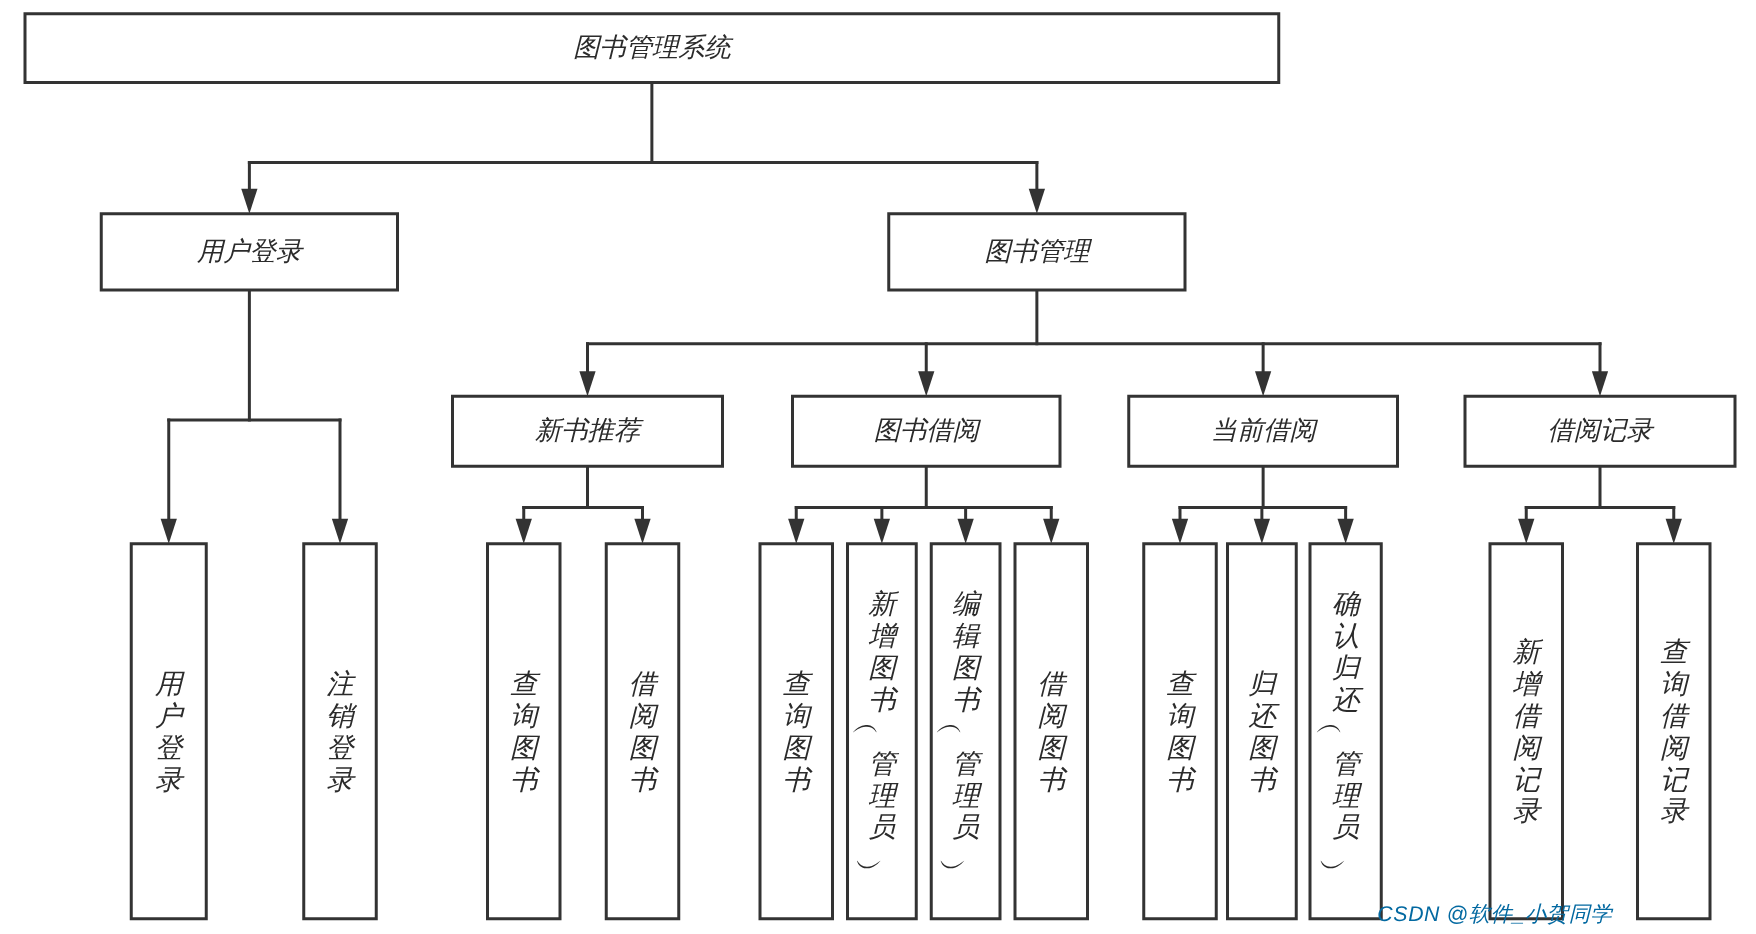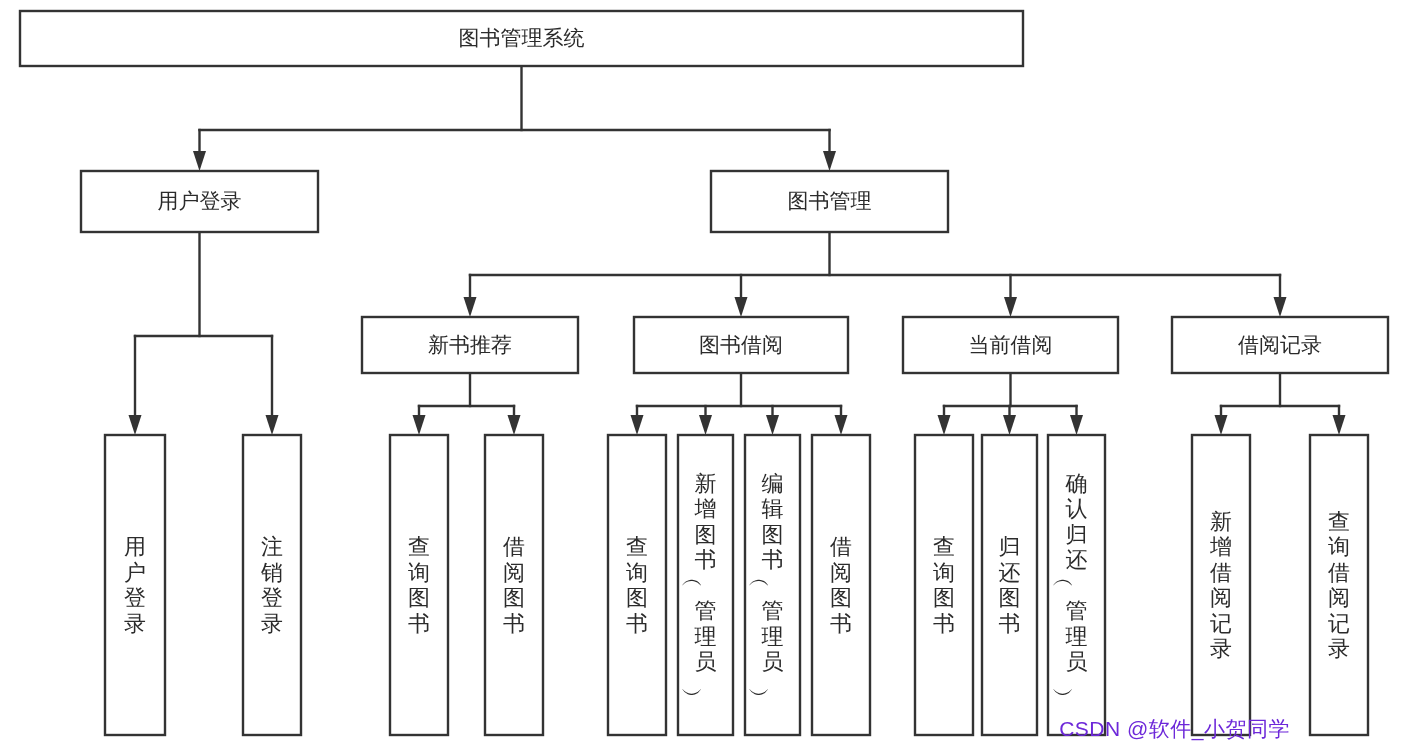--- a/index.html
+++ b/index.html
@@ -11,20 +11,21 @@
     width: 1405px;
     height: 747px;
     font-family: "Liberation Sans", "DejaVu Sans", sans-serif;
     overflow: hidden;
     position: relative;
   }
   #diagram-root {
     position: relative;
     width: 1302px;
     height: 747px;
+    font-style: italic;
   }
   svg#tree-svg {
     position: absolute;
     left: 0;
     top: 0;
     width: 1405px;
     height: 747px;
     display: block;
   }
   .node-box {
@@ -52,22 +53,22 @@
     font-family: "Liberation Sans", "DejaVu Sans", sans-serif;
     fill: #2b2b2b;
     font-size: 22px;
     text-anchor: middle;
   }
   .watermark {
     position: absolute;
     right: 12px;
     bottom: 4px;
     font-family: "Liberation Sans", "DejaVu Sans", sans-serif;
-    font-size: 21px;
-    color: #6d28d9;
+    font-size: 17px;
+    color: #0369a1;
     white-space: nowrap;
     letter-spacing: 0.5px;
     user-select: none;
   }
 </style>
 </head>
 <body>
 
 <div id="diagram-root">
 

